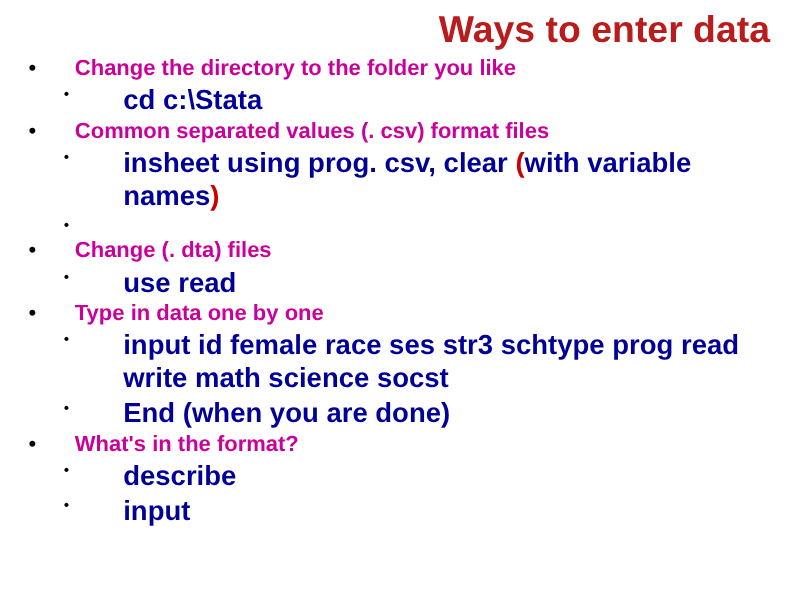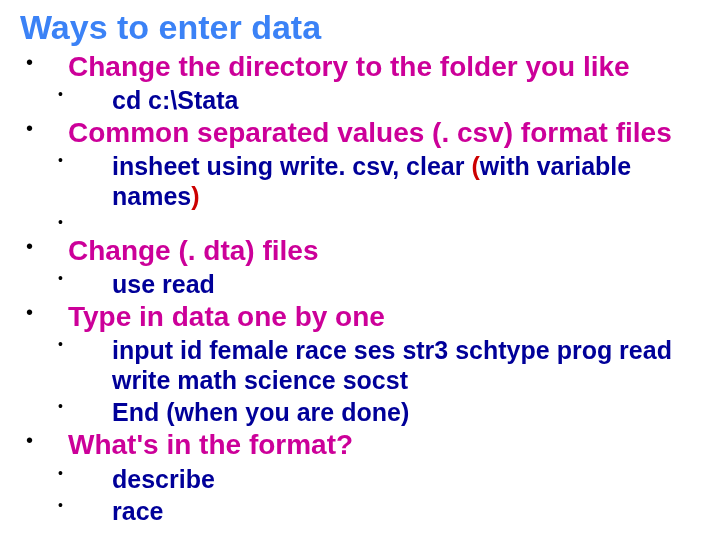--- a/index.html
+++ b/index.html
@@ -7,40 +7,40 @@
     width: 720px;
     height: 540px;
     background: #fff;
     font-family: "Comic Sans MS", "Comic Sans", cursive, sans-serif;
     padding: 8px 20px;
     overflow: hidden;
   }
   .title {
     font-size: 34px;
     font-weight: bold;
-    color: #3b82f6;
-    text-align: left;
+    color: #b91c1c;
+    text-align: right;
     margin-bottom: 4px;
   }
   .l1 {
     display: flex;
     align-items: flex-start;
     margin-top: 2px;
   }
   .l1 .bullet {
     width: 48px;
     font-size: 20px;
     color: #000;
     text-align: left;
     padding-left: 6px;
     line-height: 1.1;
   }
   .l1 .text {
     flex: 1;
-    font-size: 28px;
+    font-size: 20px;
     font-weight: bold;
     color: #cc0099;
     line-height: 1.15;
   }
   .l2 {
     display: flex;
     align-items: flex-start;
     margin-top: 2px;
     padding-left: 38px;
   }
@@ -71,21 +71,21 @@
     <div class="l2">
       <div class="bullet">•</div>
       <div class="text"><span>cd c:\Stata</span></div>
     </div>
     <div class="l1">
       <div class="bullet">•</div>
       <div class="text">Common separated values (. csv) format files</div>
     </div>
     <div class="l2">
       <div class="bullet">•</div>
-      <div class="text"><span>insheet using write. csv, clear </span><span class="paren-red">(</span><span>with variable names</span><span class="paren-red">)</span></div>
+      <div class="text"><span>insheet using prog. csv, clear </span><span class="paren-red">(</span><span>with variable names</span><span class="paren-red">)</span></div>
     </div>
     <div class="l2">
       <div class="bullet">•</div>
     </div>
     <div class="l1">
       <div class="bullet">•</div>
       <div class="text">Change (. dta) files</div>
     </div>
     <div class="l2">
       <div class="bullet">•</div>
@@ -106,15 +106,15 @@
     <div class="l1">
       <div class="bullet">•</div>
       <div class="text">What's in the format?</div>
     </div>
     <div class="l2">
       <div class="bullet">•</div>
       <div class="text"><span>describe</span></div>
     </div>
     <div class="l2">
       <div class="bullet">•</div>
-      <div class="text"><span>race</span></div>
+      <div class="text"><span>input</span></div>
     </div>
   </div>
 
 </body></html>

